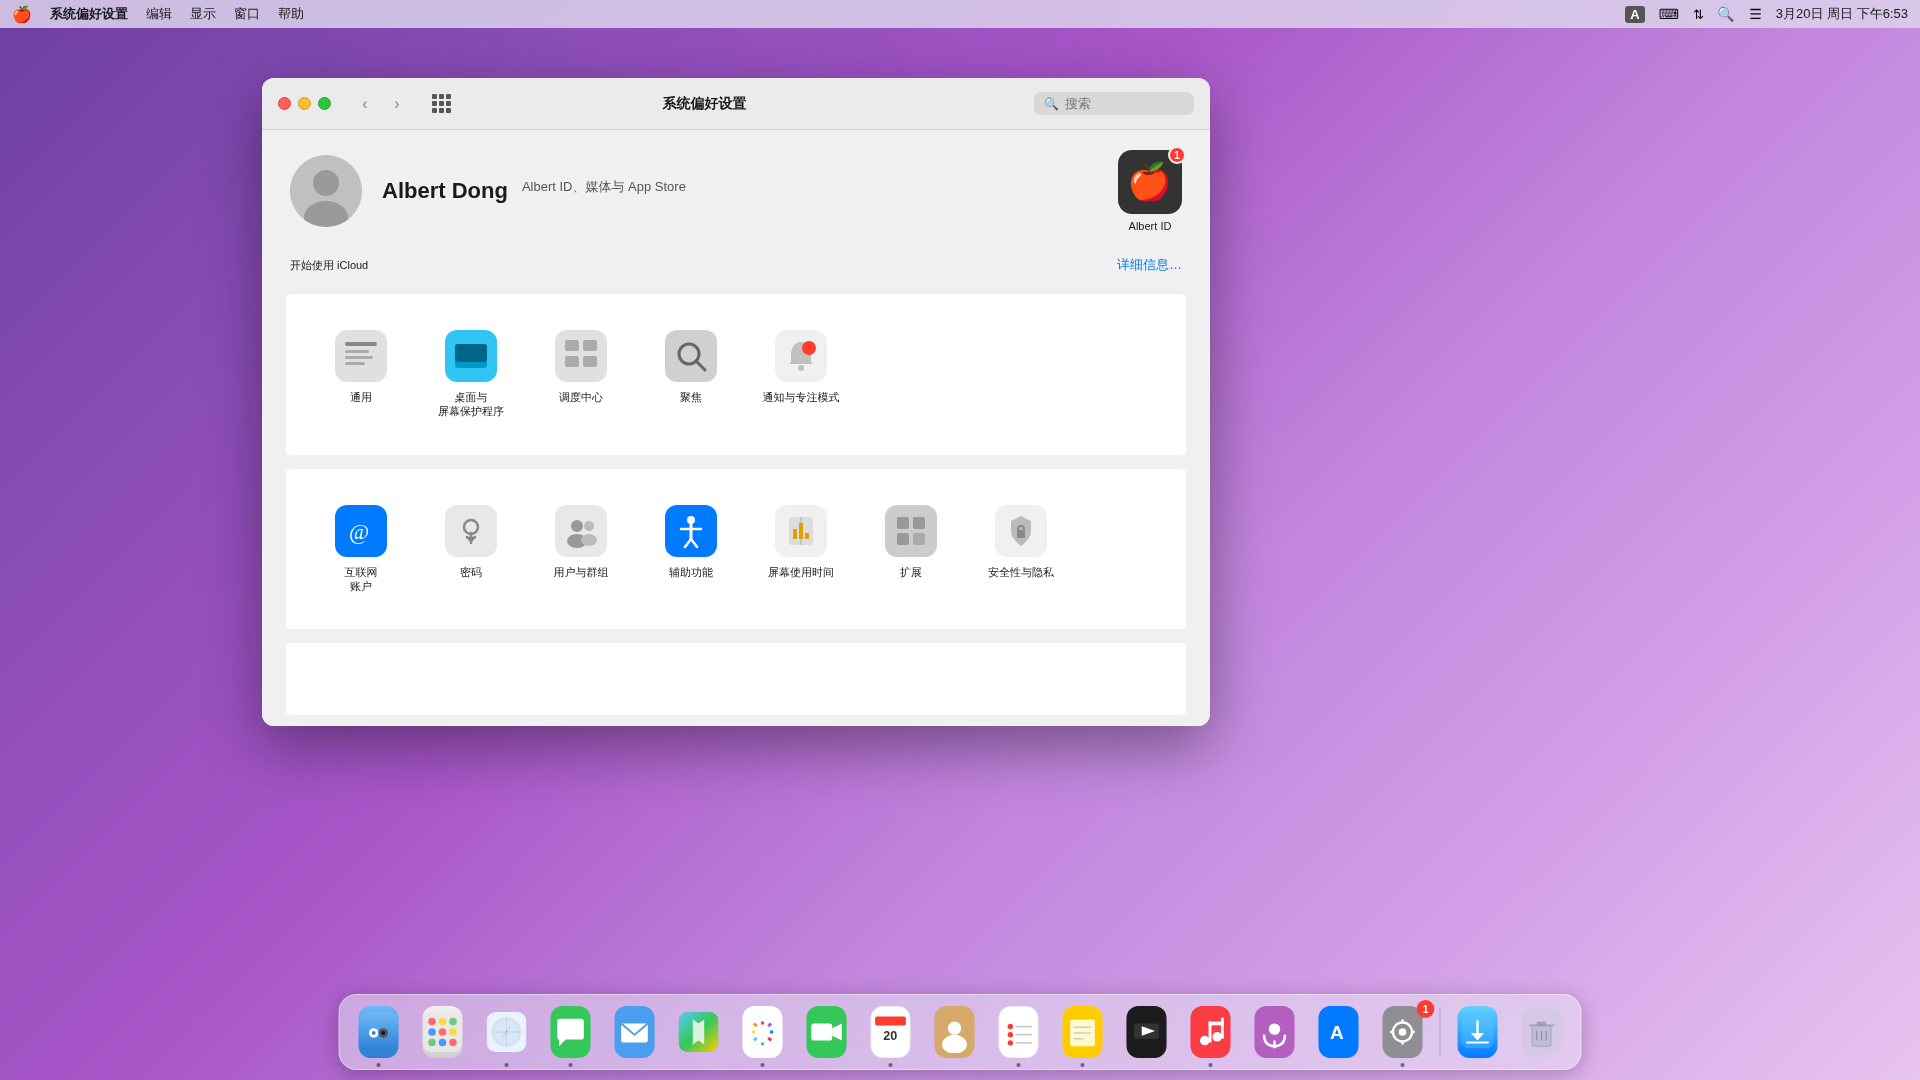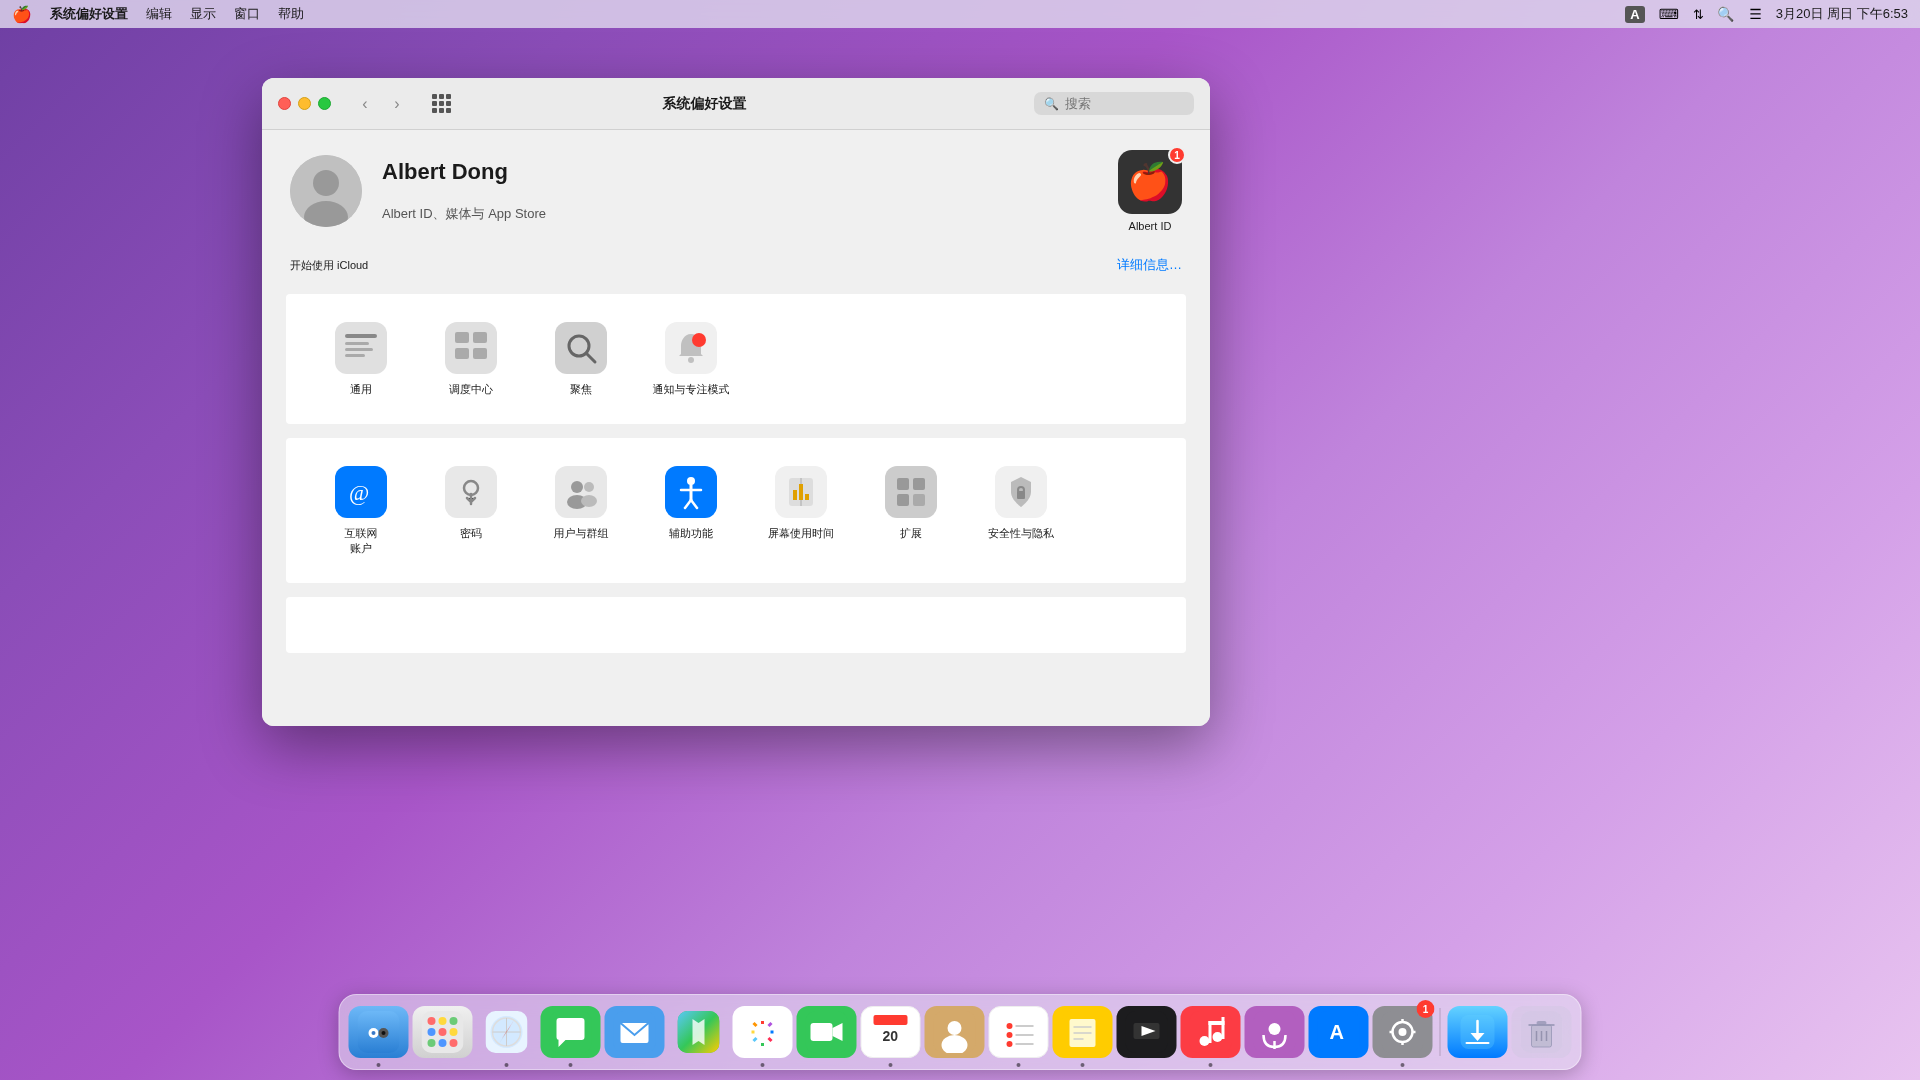--- a/index.html
+++ b/index.html
@@ -197,22 +197,21 @@
       justify-content: center;
       overflow: hidden;
       flex-shrink: 0;
     }
     .avatar-svg {
       width: 72px;
       height: 72px;
     }
     .profile-info {
       display: flex;
-      flex-direction: column;
-      gap: 20px;
+      gap: 14px;
     }
     .profile-name {
       font-size: 22px;
       font-weight: 600;
       color: #1a1a1a;
     }
     .profile-subtitle {
       font-size: 13px;
       color: #555;
     }
@@ -275,21 +274,21 @@
     .icloud-link {
       font-size: 13px;
       color: #007aff;
       cursor: pointer;
     }
 
     
     .pref-section {
       background: white;
       border-radius: 4px;
-      padding: 16px 20px;
+      padding: 24px 20px;
       margin-bottom: 14px;
     }
 
     .pref-grid {
       display: flex;
       flex-wrap: wrap;
       gap: 0;
     }
 
     .pref-item {
@@ -342,21 +341,21 @@
       height: 58px;
       display: flex;
       flex-direction: column;
       align-items: center;
       justify-content: center;
       cursor: pointer;
       border-radius: 14px;
       position: relative;
     }
     .dock-icon {
-      width: 60px;
+      width: 40px;
       height: 52px;
       border-radius: 12px;
       display: flex;
       align-items: center;
       justify-content: center;
       font-size: 30px;
       overflow: hidden;
     }
     .dock-dot {
       width: 4px;
@@ -482,20 +481,31 @@
             <svg width="40" height="40" viewBox="0 0 40 40">
                 <rect x="4" y="6" width="32" height="4" rx="2" fill="#888"></rect>
                 <rect x="4" y="14" width="24" height="3" rx="1.5" fill="#aaa"></rect>
                 <rect x="4" y="20" width="28" height="3" rx="1.5" fill="#aaa"></rect>
                 <rect x="4" y="26" width="20" height="3" rx="1.5" fill="#aaa"></rect>
               </svg>
           </div>
           <span class="pref-label">通用</span>
         </div>
 
+        <div class="pref-item">
+          <div class="pref-icon" style="background:#30c5f5;">
+            <svg width="40" height="40" viewBox="0 0 40 40">
+                <rect x="4" y="8" width="32" height="24" rx="3" fill="#0099cc"></rect>
+                <rect x="4" y="8" width="32" height="18" rx="3" fill="#006688"></rect>
+                <rect x="12" y="30" width="16" height="2" fill="#0099cc"></rect>
+              </svg>
+          </div>
+          <span class="pref-label" style="white-space:pre-line;">桌面与
+屏幕保护程序</span>
+        </div>
 
 
         <div class="pref-item">
           <div class="pref-icon" style="background:#e0e0e0;">
             <svg width="40" height="40" viewBox="0 0 40 40">
                 <rect x="4" y="4" width="14" height="11" rx="2" fill="#aaa"></rect>
                 <rect x="22" y="4" width="14" height="11" rx="2" fill="#aaa"></rect>
                 <rect x="4" y="20" width="14" height="11" rx="2" fill="#aaa"></rect>
                 <rect x="22" y="20" width="14" height="11" rx="2" fill="#aaa"></rect>
               </svg>

